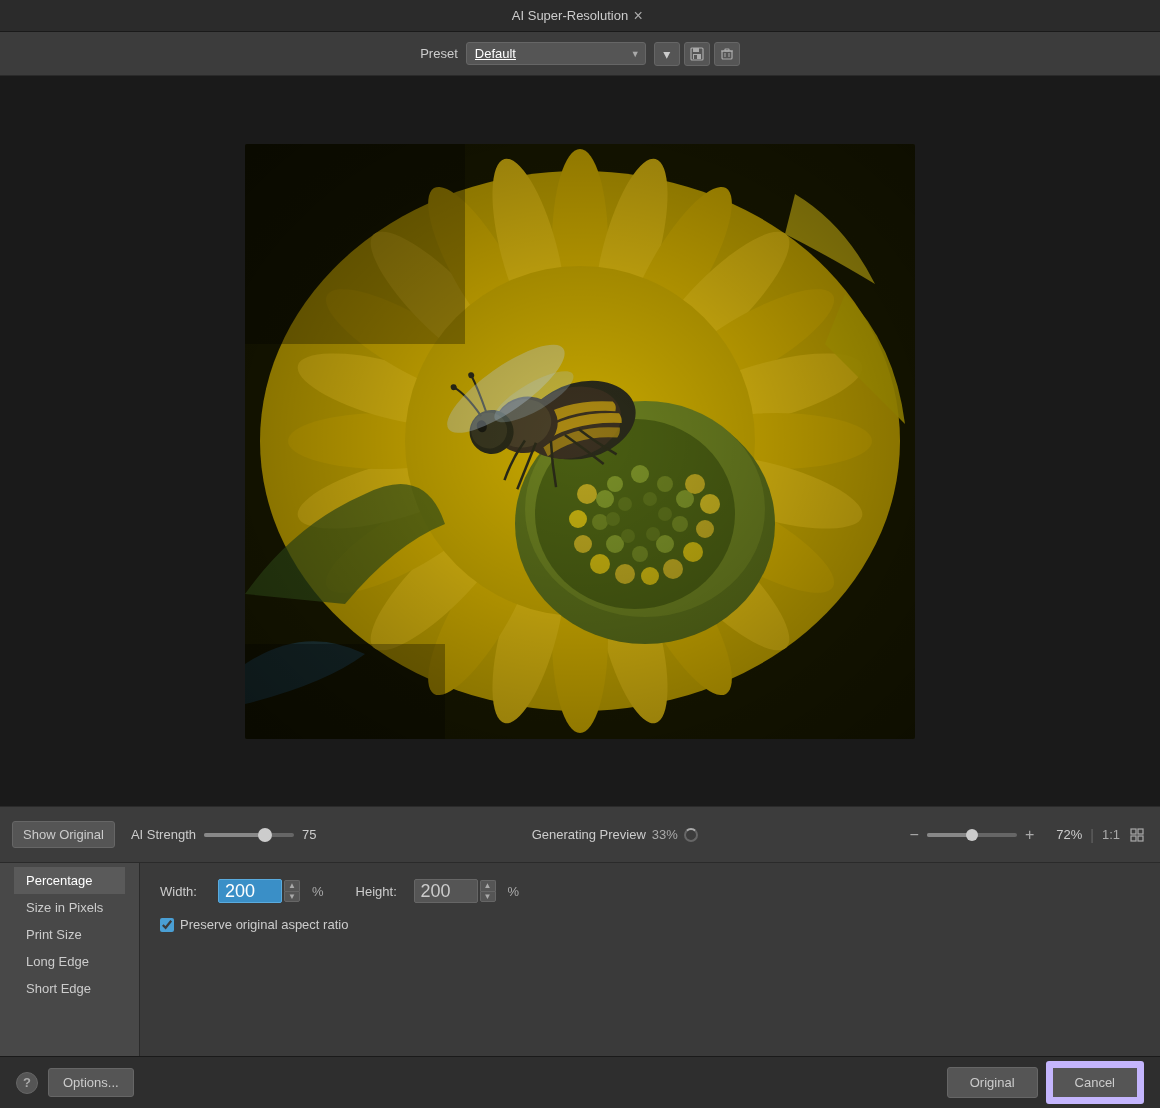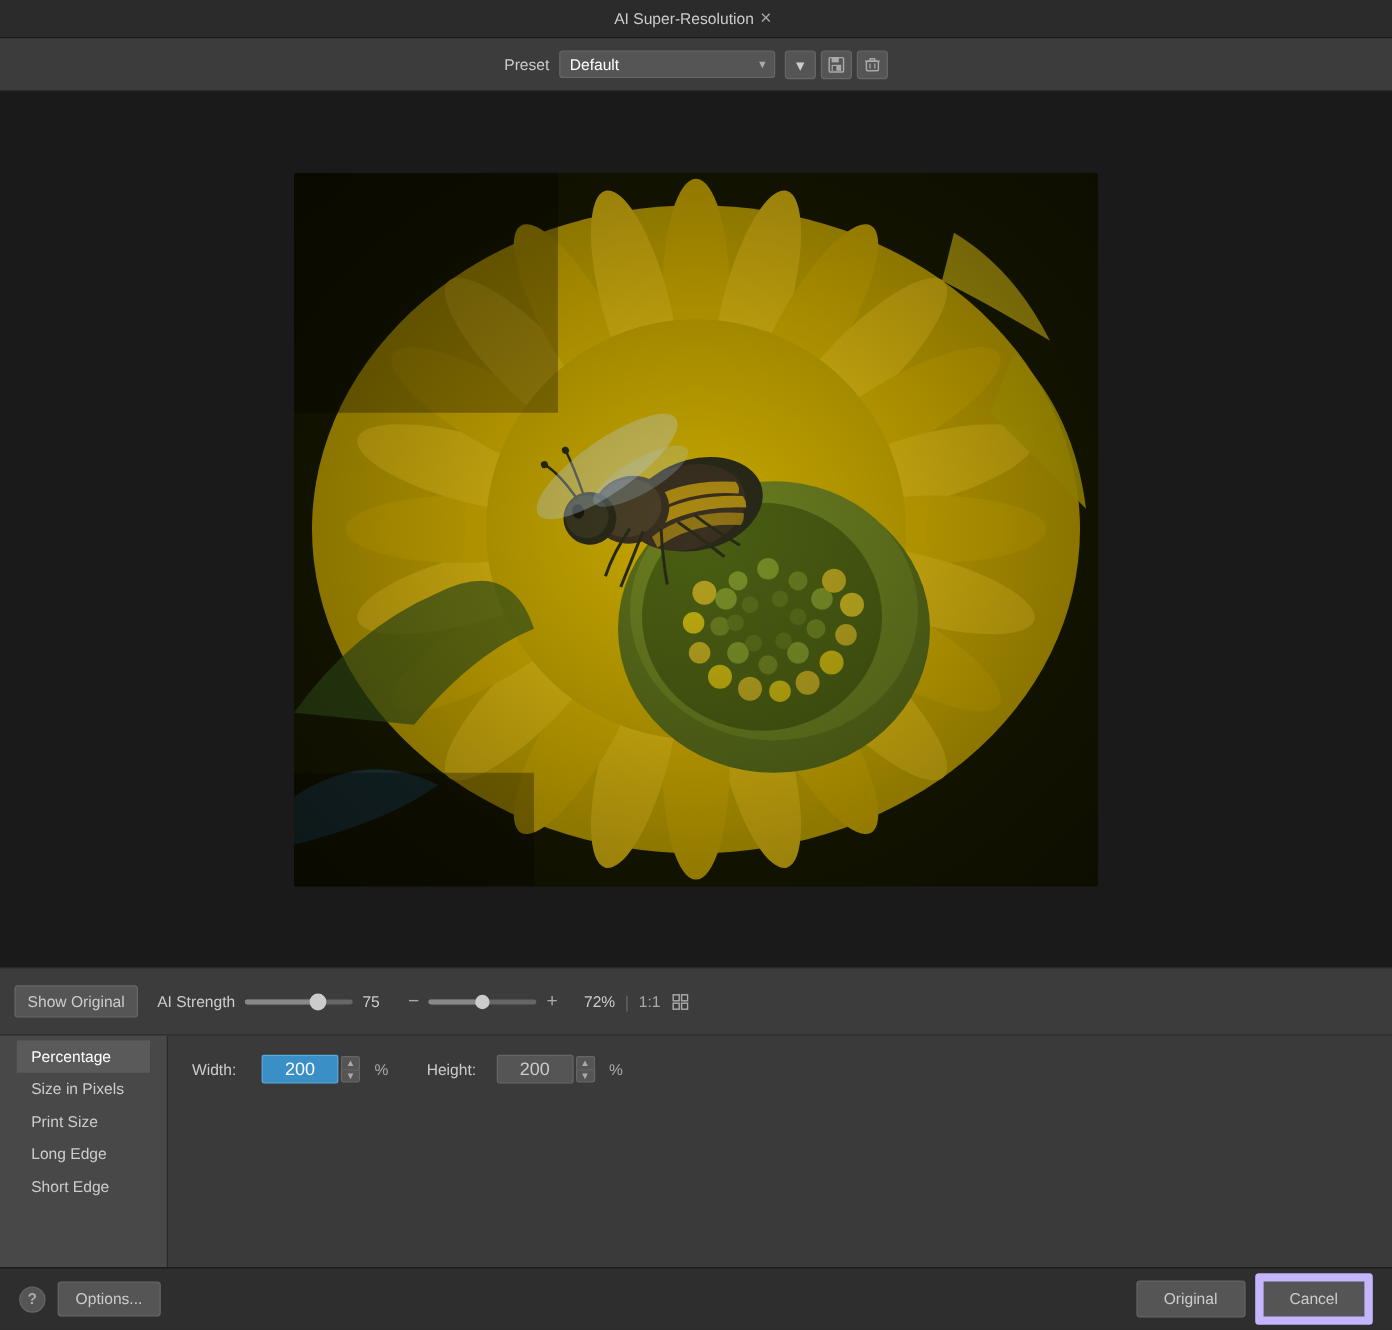--- a/index.html
+++ b/index.html
@@ -280,22 +280,22 @@
       align-items: center;
     }
     .number-input {
       width: 64px;
       height: 24px;
       background: #3a8fc7;
       color: #fff;
       border: 1px solid #5aabde;
       border-radius: 2px;
       padding: 0 6px;
-      font-size: 15px;
-      text-align: center;
+      font-size: 18px;
+      text-align: left;
       outline: none;
     }
     .number-input.normal {
       background: #555;
       color: #ccc;
       border: 1px solid #666;
     }
     .spinner-btns {
       display: flex;
       flex-direction: column;
@@ -431,20 +431,21 @@
       background: #555;
       color: #fff;
       border: 1px solid #666;
       border-radius: 3px;
       padding: 3px 24px 3px 8px;
       font-size: 13px;
       appearance: none;
       -webkit-appearance: none;
       cursor: pointer;
       width: 180px;
+      text-decoration: underline;
     }
   </style>
 </head>
 <body>
 
 <div id="title-bar">
   <span>AI Super-Resolution</span>
   <span id="close-btn">×</span>
 </div>
 
@@ -606,20 +607,25 @@
 
   <div id="ai-strength-section">
     <span>AI Strength</span>
     <div class="slider-track">
       <div class="slider-fill" style="width: 68%;"></div>
       <div class="slider-thumb" style="left: calc(68% - 7px);"></div>
     </div>
     <span id="ai-value">75</span>
   </div>
 
+  <div id="generating-section">
+    <span>Generating Preview</span>
+    <span style="color:#aaa; font-size:13px;">33%</span>
+    <div class="spinner"></div>
+  </div>
 
   <div id="zoom-section">
     <span class="zoom-btn">−</span>
     <div class="zoom-track">
       <div class="zoom-fill" style="width: 50%;"></div>
       <div class="zoom-thumb" style="left: calc(50% - 6px);"></div>
     </div>
     <span class="zoom-btn">+</span>
     <span id="zoom-value">72%</span>
     <span id="zoom-divider">|</span>
@@ -671,20 +677,24 @@
       <div class="number-input-wrap">
         <input type="text" class="number-input normal" value="200" style="">
         <div class="spinner-btns">
           <div class="spin-btn">▲</div>
           <div class="spin-btn">▼</div>
         </div>
       </div>
       <span class="unit-label">%</span>
     </div>
 
+    <div class="checkbox-row">
+      <input type="checkbox" id="preserve-aspect" checked="" style="">
+      <label class="checkbox-label" for="preserve-aspect">Preserve original aspect ratio</label>
+    </div>
   </div>
 </div>
 
 <div id="action-bar">
   <div class="action-left">
     <div class="help-btn">?</div>
     <button id="options-btn">Options...</button>
   </div>
   <div class="action-right">
     <button id="enhance-btn">Original</button>

